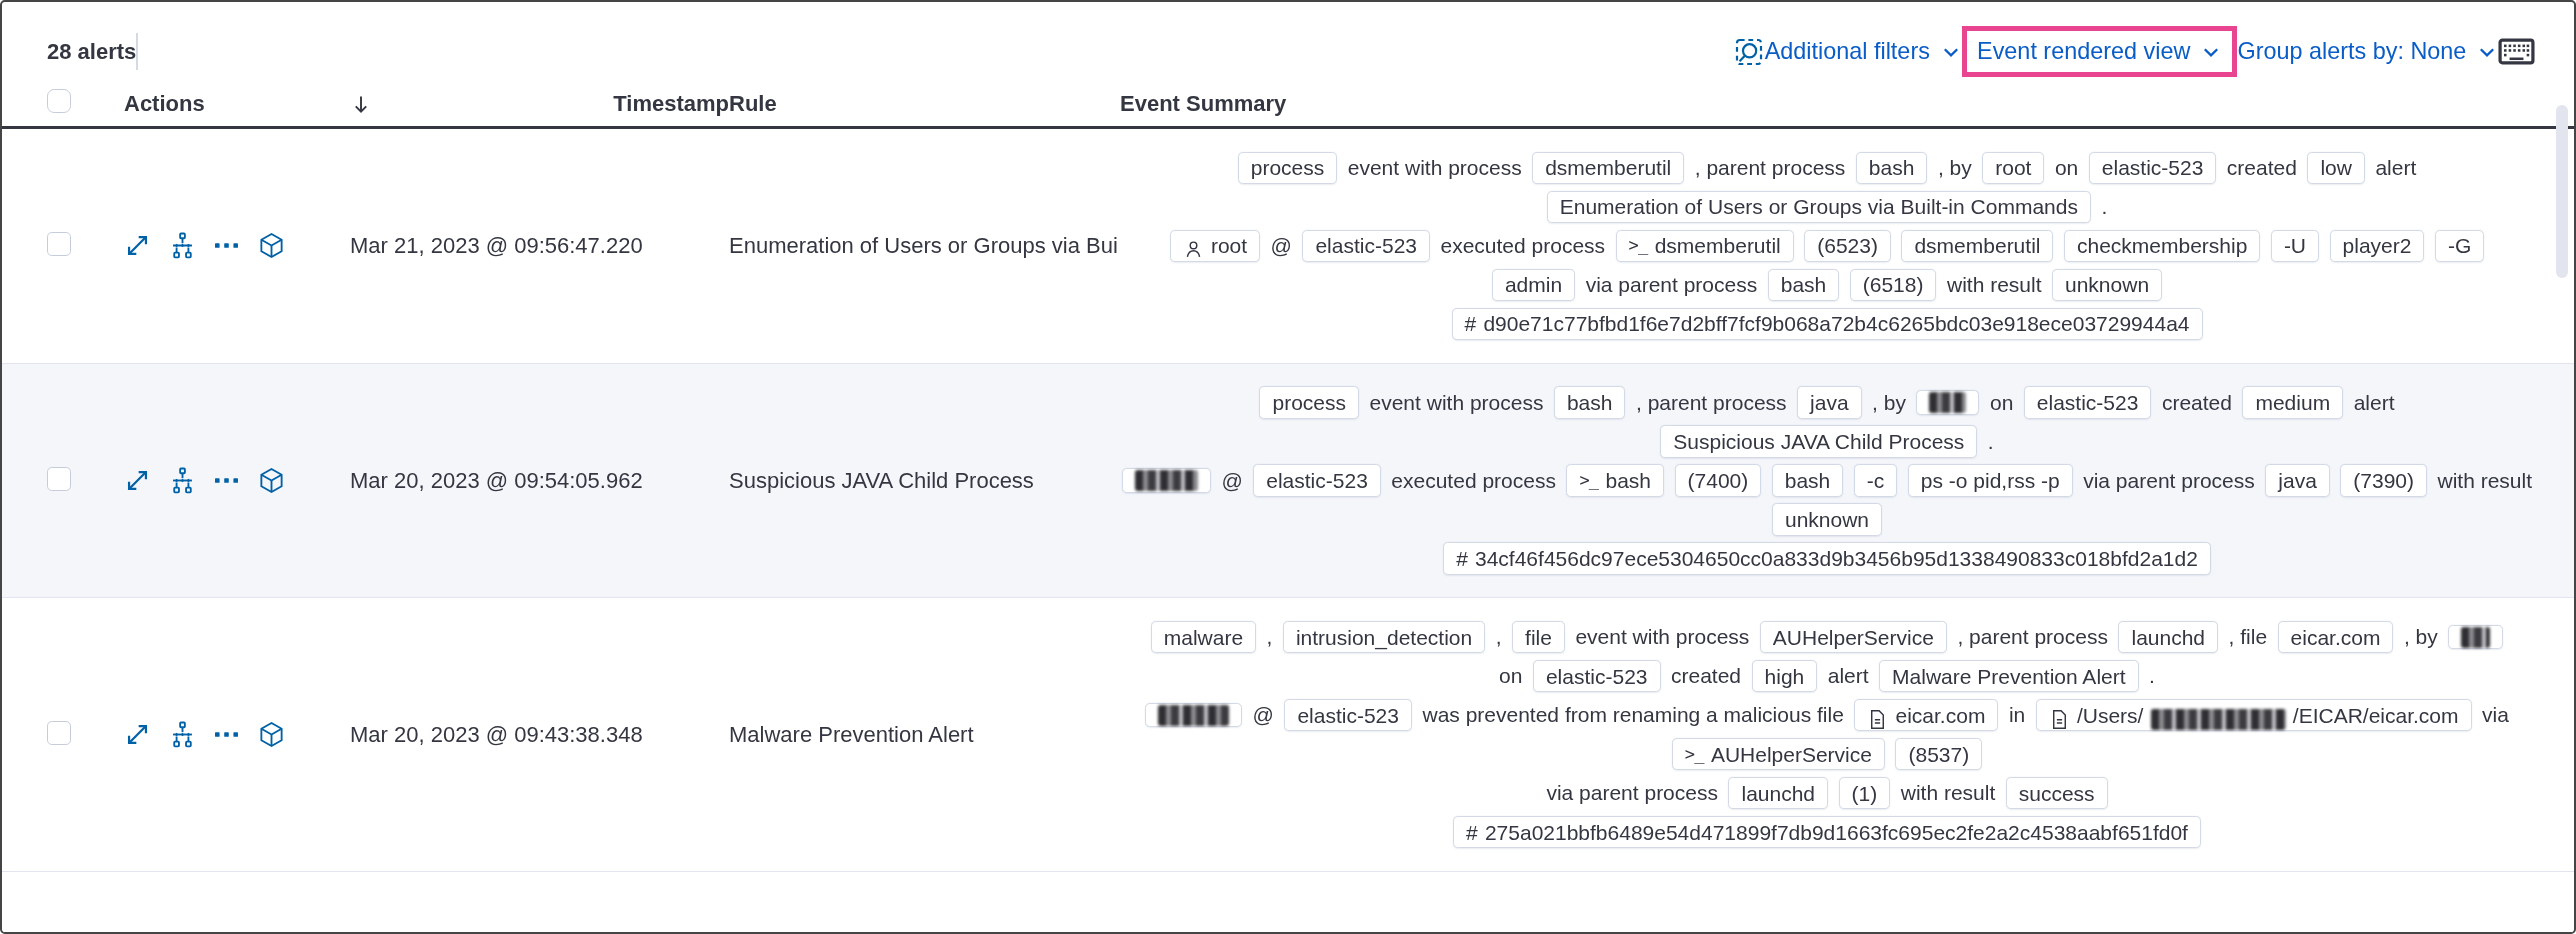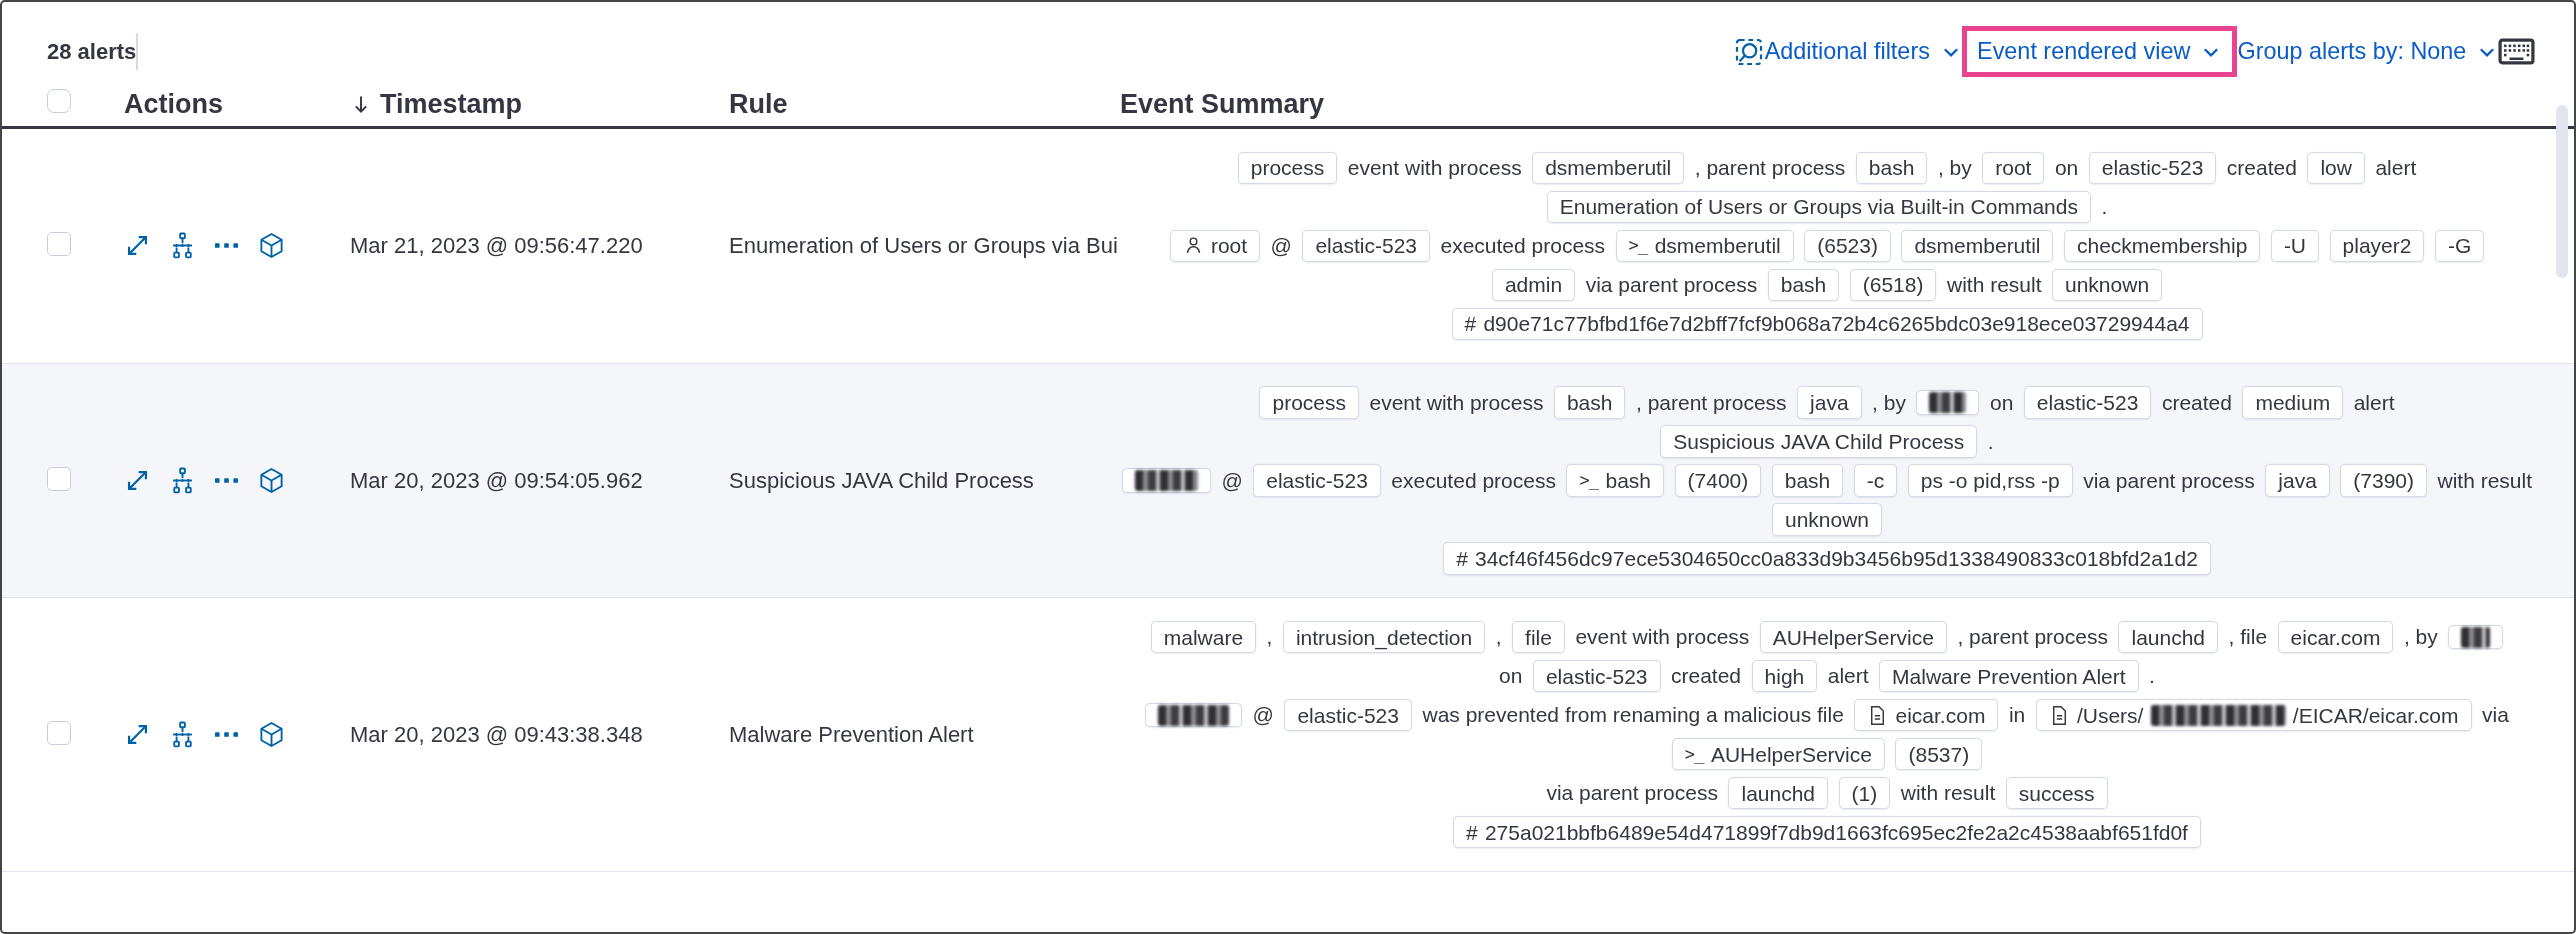--- a/index.html
+++ b/index.html
@@ -22,37 +22,37 @@
   .link-btn{display:inline-flex;align-items:center;gap:9.7px;background:none;border:none;color:var(--blue);font-size:23.4px;font-weight:500;font-family:inherit;cursor:pointer;padding:0;white-space:nowrap;}
   .chev svg{width:22px;height:22px;display:block;}
   .pink-box{border:5.6px solid var(--pink);padding:7.2px 10.5px;}
   .icon-btn{background:none;border:none;padding:0;cursor:pointer;color:var(--icon-blue);display:inline-flex;}
   .icon-btn svg{width:32px;height:32px;display:block;}
   .kb{color:#343741;}
   .kb svg{width:37px;height:37px;}
 
   
   .header-row,.row{display:grid;grid-template-columns:77px 226px 379px 391px 1fr;padding-left:45px;padding-right:40px;}
-  .header-row{align-items:center;height:47px;border-bottom:3.2px solid #343741;font-weight:700;font-size:27px;}
-  .h-ts{display:flex;align-items:center;gap:8px;}
+  .header-row{align-items:center;height:47px;border-bottom:3.2px solid #343741;font-weight:700;font-size:22px;}
+  .h-ts{display:flex;align-items:center;gap:8px;justify-content:space-between;}
   .sort-arrow svg{width:22px;height:22px;display:block;}
   .row{padding-top:19.3px;padding-bottom:19.3px;border-bottom:1.6px solid #e2e5ef;}
   .row.striped{background:#f4f6fa;}
   .cell{align-self:center;min-width:0;}
   .c-ts,.c-rule{font-size:22px;color:var(--ink);}
   .c-actions{display:flex;align-items:center;}
   .act-btn{background:none;border:none;padding:0;margin-right:17.7px;color:var(--icon-blue);cursor:pointer;display:inline-flex;}
   .act-btn svg{width:27px;height:27px;display:block;}
   .cbx{display:inline-block;width:24px;height:24px;border:1.6px solid #c6cdda;border-radius:4.8px;background:#fff;cursor:pointer;}
   .header-row .cbx{border-radius:7.2px;}
 
   
   .sline{display:flex;justify-content:center;align-items:center;gap:10.5px;height:39px;white-space:nowrap;}
   .stext{font-size:21px;}
-  .badge{display:inline-flex;align-items:center;gap:7.2px;background:#fff;border:1.6px solid var(--badge-border);border-radius:4.8px;padding:0.8px 12px;font-size:21px;line-height:29px;box-shadow:0 0.8px 1.6px rgba(152,162,179,.2);cursor:default;}
+  .badge{display:inline-flex;align-items:flex-end;gap:7.2px;background:#fff;border:1.6px solid var(--badge-border);border-radius:4.8px;padding:0.8px 12px;font-size:21px;line-height:29px;box-shadow:0 0.8px 1.6px rgba(152,162,179,.2);cursor:default;}
   .bicon{display:inline-flex;align-items:center;}
   .bicon svg{width:21px;height:21px;display:block;}
   .term{font-family:"DejaVu Sans Mono",monospace;font-size:17px;letter-spacing:-0.8px;color:var(--ink);}
   .hash{font-size:21px;}
   .redacted{display:inline-block;height:21px;border-radius:2.4px;
     background:repeating-linear-gradient(90deg,#2f2f33 0 8px,#8b8b90 8px 13px,#3c3c40 13px 21px,#c2c2c8 21px 25px);
     filter:blur(1.6px);}
 
   .scroll-thumb{position:absolute;right:6.4px;top:103px;width:11.3px;height:173px;background:#e2e5ee;border-radius:6.4px;cursor:pointer;}
 </style>

